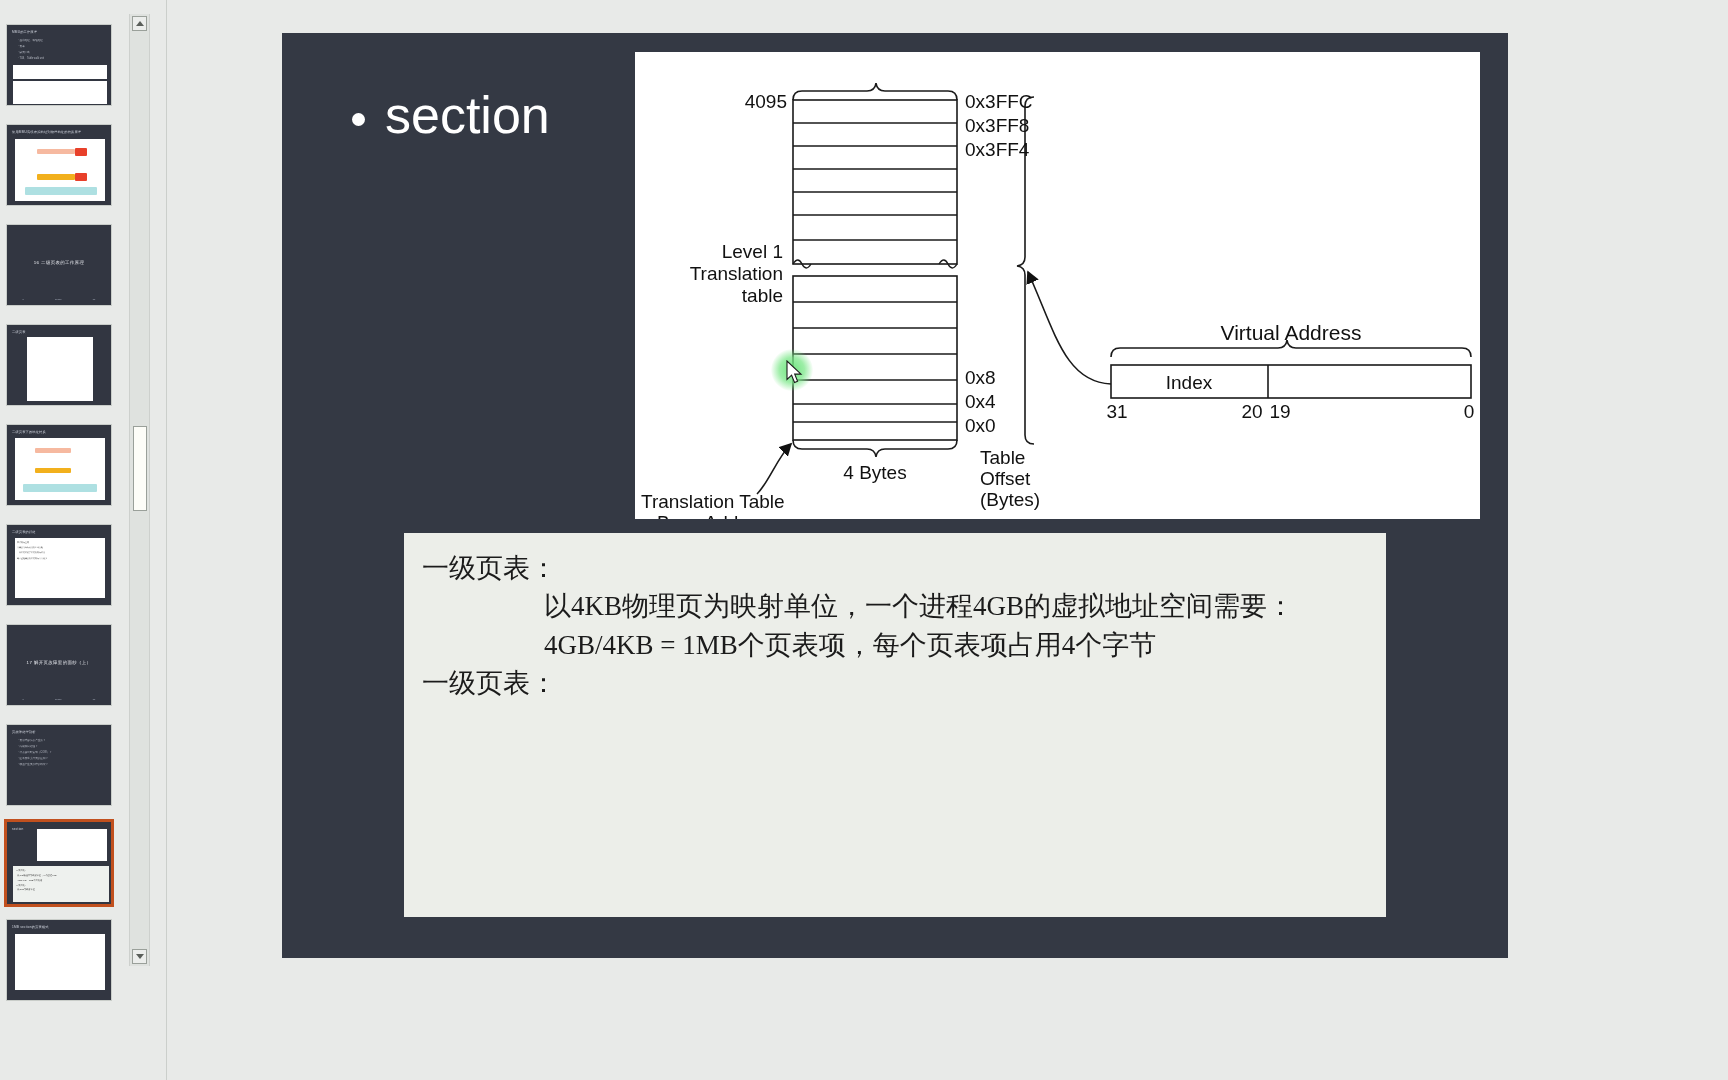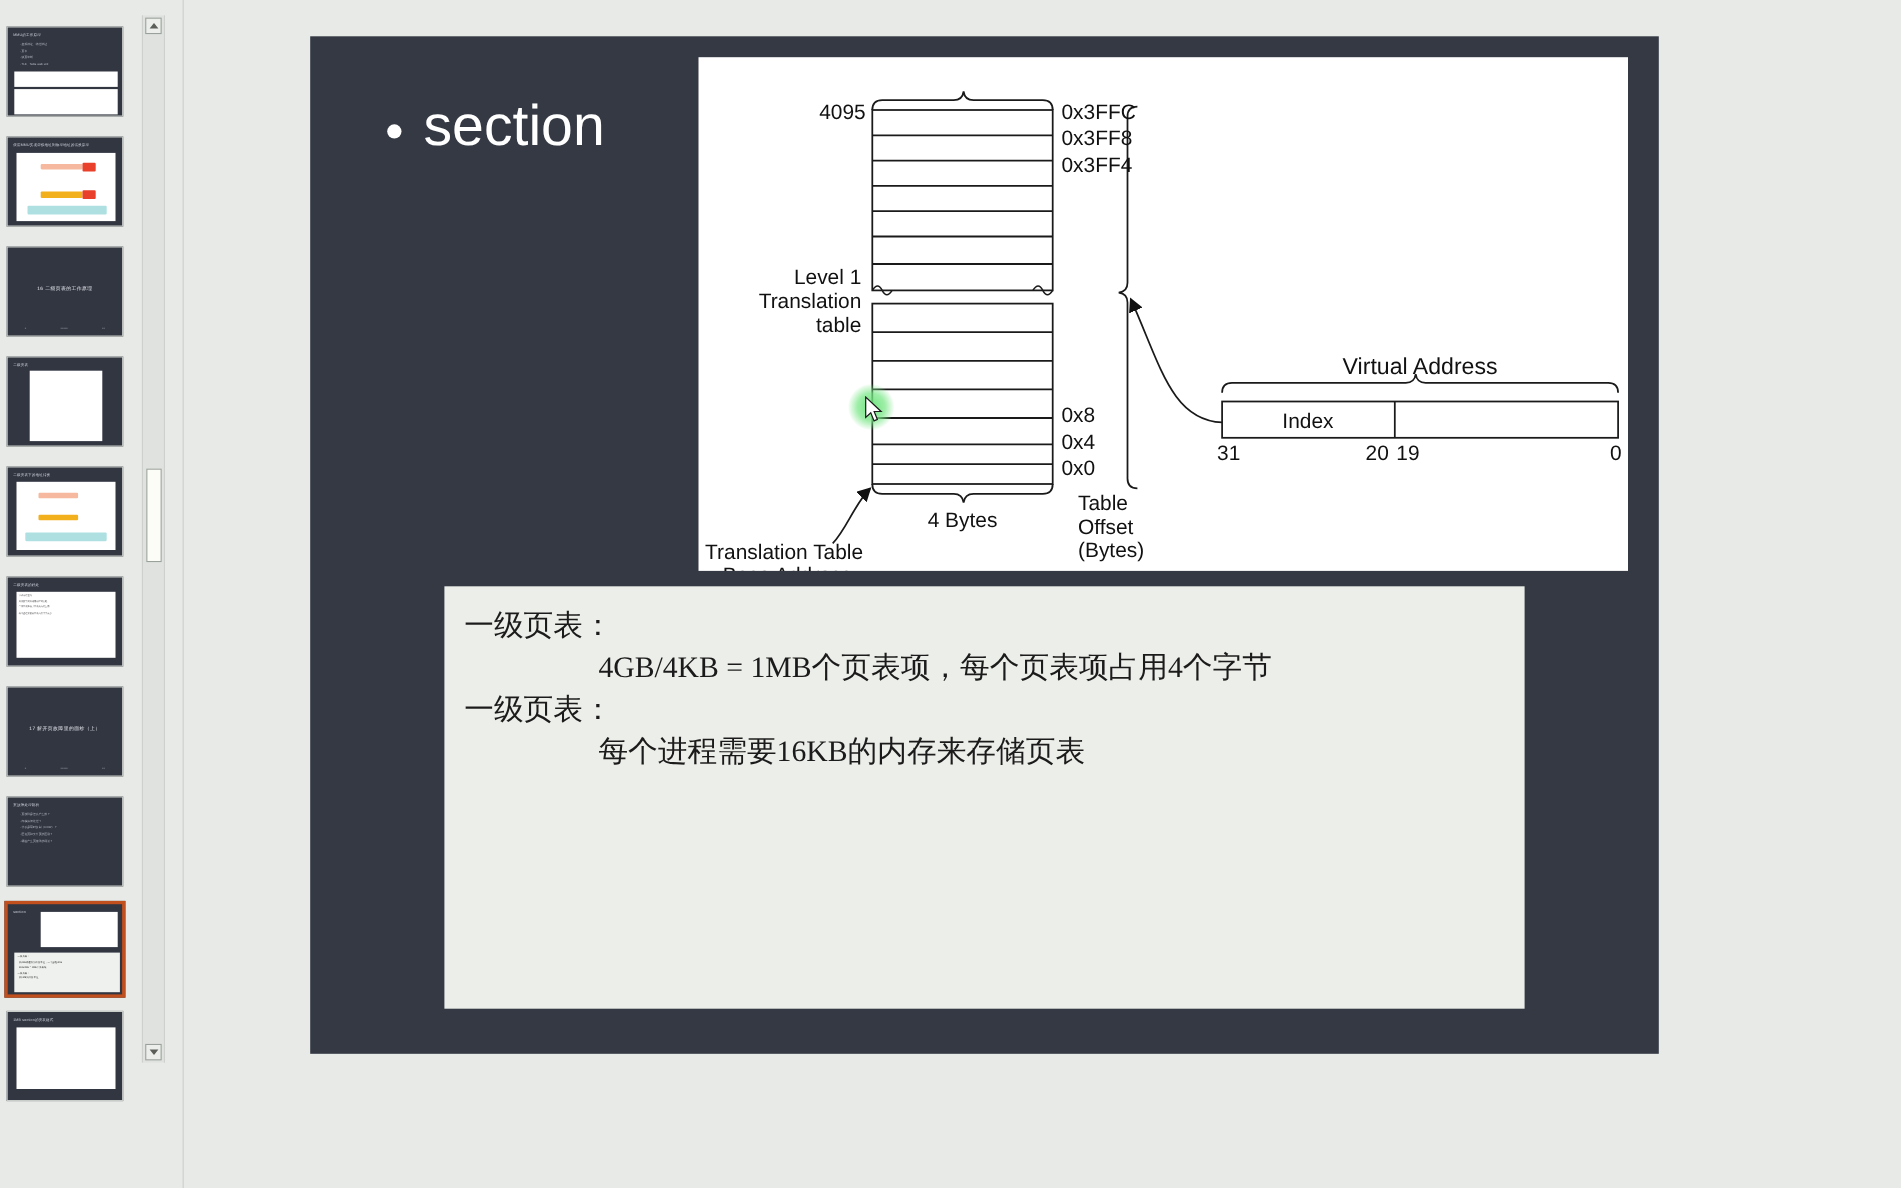--- a/index.html
+++ b/index.html
@@ -332,22 +332,22 @@
         <text x="482" y="366" text-anchor="middle">31</text>
         <text x="617" y="366" text-anchor="middle">20</text>
         <text x="645" y="366" text-anchor="middle">19</text>
         <text x="834" y="366" text-anchor="middle">0</text>
       </g>
     </svg>
   </div>
 
   <div id="note-box">
     <div class="note-h">一级页表：</div>
+    <div class="note-l">以4KB物理页为映射单位，一个进程4GB的虚拟地址空间需要：</div>
     <div class="note-l">4GB/4KB = 1MB个页表项，每个页表项占用4个字节</div>
     <div class="note-h">一级页表：</div>
-    <div class="note-l">每个进程需要16KB的内存来存储页表</div>
   </div>
 </div>
 
 <div id="click-glow"></div>
 <svg id="cursor" viewBox="0 0 20 26">
   <path d="M1,1 L1,19.5 L5.6,15.2 L8.6,22.6 L11.6,21.3 L8.7,14.1 L15,14.1 Z" fill="#ffffff" stroke="#1a1a1a" stroke-width="1.1"></path>
 </svg>
 
 </body></html>

